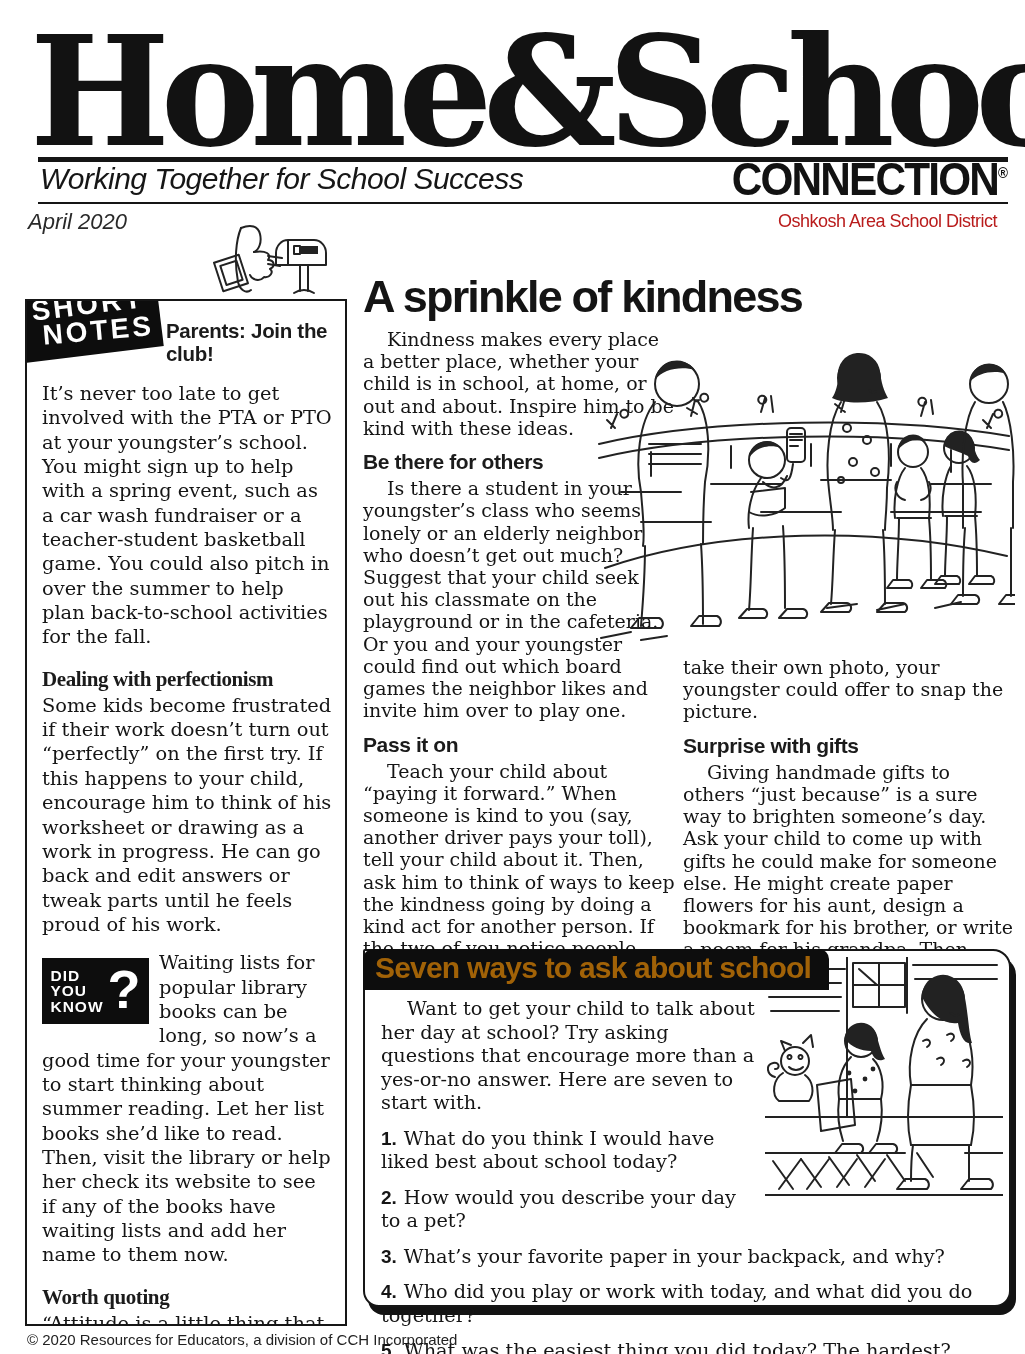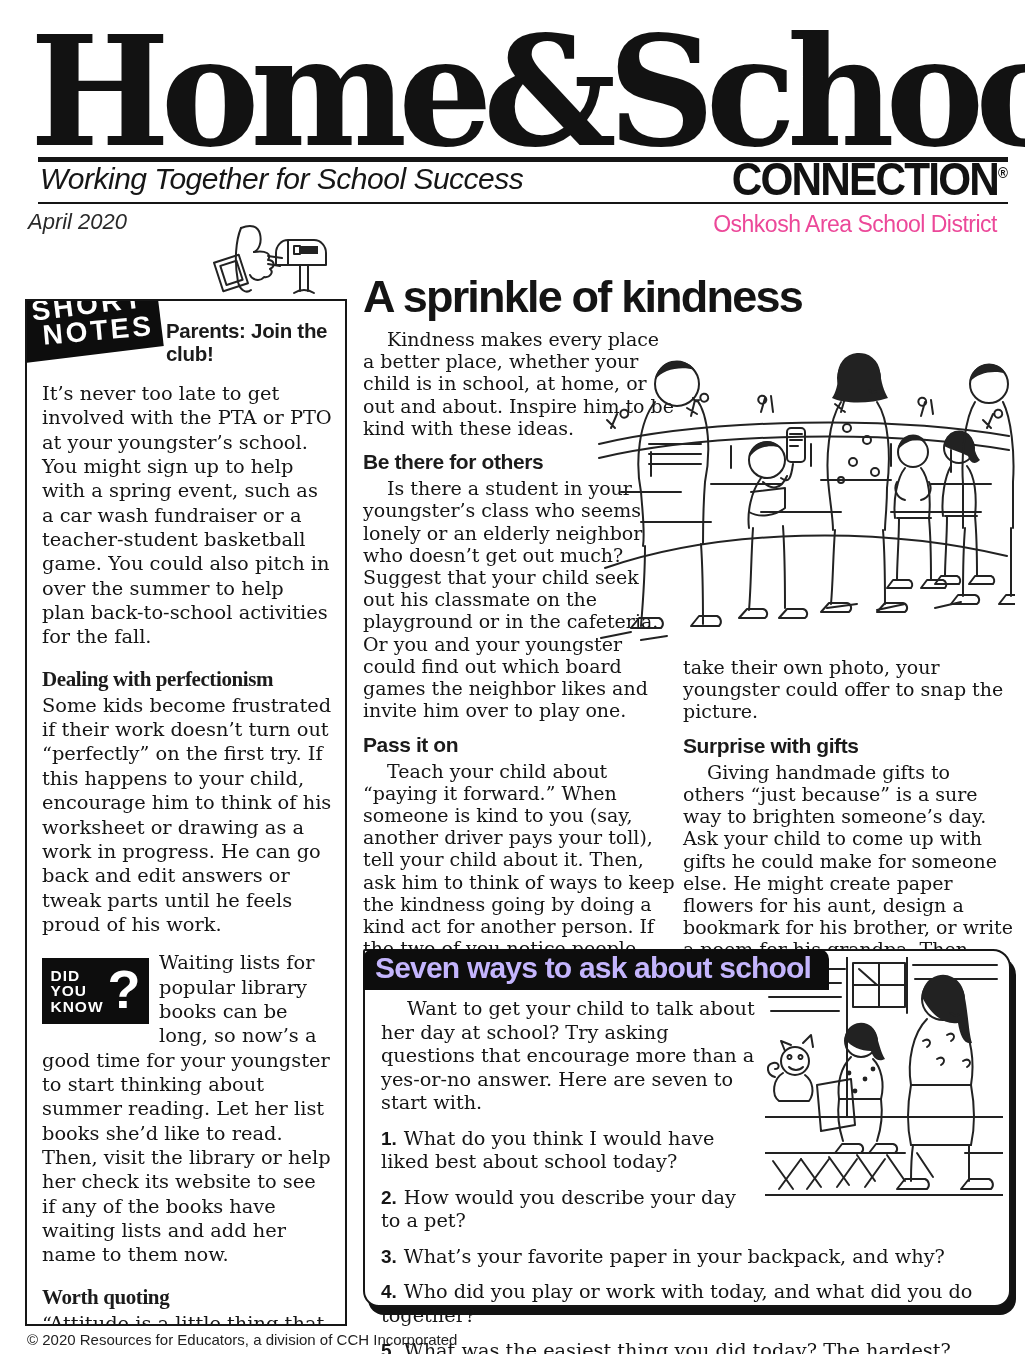--- a/index.html
+++ b/index.html
@@ -31,21 +31,21 @@
   }
   .connection sup { font-size:15px; letter-spacing:0; }
   .issue-date {
     position:absolute; top:209px; left:28px;
     font-family:"Liberation Sans", sans-serif; font-style:italic; font-weight:400;
     font-size:22px; color:#2a2a2a;
   }
   .district {
     position:absolute; top:211px; right:28px;
     font-family:"Liberation Sans", sans-serif; font-weight:500;
-    font-size:23px; letter-spacing:-0.5px; color:#ec4899;
+    font-size:18px; letter-spacing:-0.5px; color:#b91c1c;
   }
   .mailbox-art { position:absolute; top:220px; left:196px; }
 
   
   .side-box {
     position:absolute; left:25px; top:299px; width:322px; height:1027px;
     border:2.5px solid #161616; padding:10px 13px 8px 15px; overflow:hidden;
   }
   .badge-shortnotes {
     position:absolute; top:-17px; left:-10px; z-index:3;
@@ -100,21 +100,21 @@
 
   
   .seven-box {
     position:absolute; left:0px; top:675px; width:648px; height:358px;
     border:2.5px solid #161616; border-radius:2px 18px 16px 16px;
     box-shadow:5px 8px 0 #131313;
     padding:46px 14px 8px 16px; background:#fff;
   }
   .seven-banner {
     position:absolute; top:-2px; left:-2px; height:41px;
-    background:#0d0d0d; color:#c4b5fd; border-radius:10px 10px 0 0;
+    background:#0d0d0d; color:#a16207; border-radius:10px 10px 0 0;
     display:flex; align-items:center; padding:0 18px 4px 12px;
     font-family:"Liberation Sans", sans-serif; font-weight:700;
     font-size:30px; letter-spacing:-0.8px; white-space:nowrap;
   }
   .porch-art { float:right; margin:-40px -8px 4px 10px; }
   .seven-box p { font-size:19.3px; line-height:1.22; color:#151515; }
   .seven-box p.ind { text-indent:26px; }
   .q-item { margin-top:12px; }
   .qnum {
     font-family:"Liberation Sans", sans-serif; font-weight:700;

